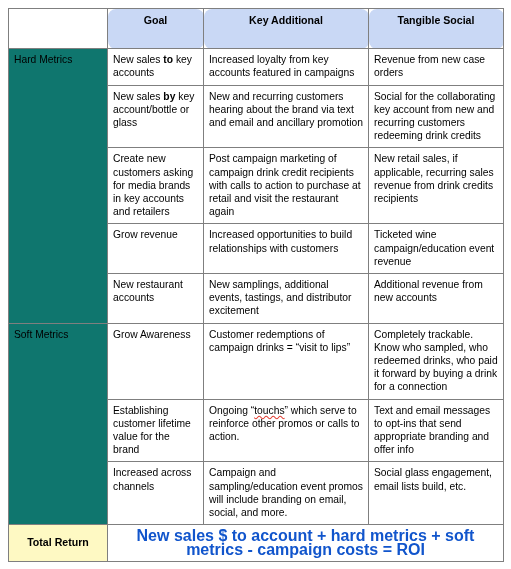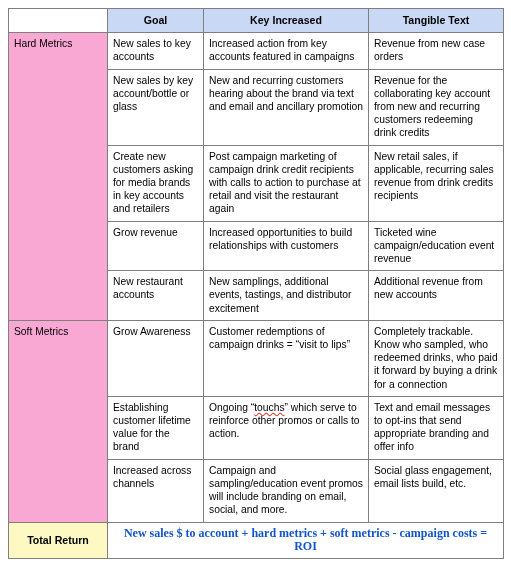--- a/index.html
+++ b/index.html
@@ -46,54 +46,54 @@
   col.c-key    { width: 165px; }
   col.c-tang   { width: 135px; }
 
   
   tr.header-row td {
     background: #c9d8f5;
     font-weight: bold;
     text-align: center;
     vertical-align: middle;
     padding-top: 5px;
-    padding-bottom: 5px;
+    padding-bottom: 21px;
     font-size: 10.6px;
+    border-radius: 8px;
   }
   tr.header-row td.corner-cell {
     background: #ffffff;
   }
   
   td.group-label {
-    background: #f9a8d4;
+    background: #0f766e;
     font-weight: bold;
     vertical-align: top;
     padding-top: 5px;
     font-size: 10.6px;
   }
   
   tr.total-row td.total-label {
     background: #fef9c3;
     font-weight: bold;
     text-align: center;
     vertical-align: middle;
     font-size: 10.6px;
     padding-top: 7px;
     padding-bottom: 7px;
   }
   tr.total-row td.total-formula {
     text-align: center;
     vertical-align: middle;
     color: #1155cc;
     font-weight: bold;
-    font-size: 12px;
+    font-size: 16px;
     background: #ffffff;
-    font-family: Liberation Serif, serif;
   }
-  b.em { font-weight: normal; }
+  b.em { font-weight: bold; }
   span.spell {
     text-decoration: underline wavy #e03b2f;
     text-decoration-skip-ink: none;
     text-align: center;
   }
 </style>
 </head>
 <body>
 
 <div id="sheet">
@@ -102,39 +102,39 @@
       <col class="c-metric">
       <col class="c-goal">
       <col class="c-key">
       <col class="c-tang">
     </colgroup>
     <tbody>
 
       <tr class="header-row">
         <td class="corner-cell"></td>
         <td>Goal</td>
-        <td>Key Increased</td>
-        <td>Tangible Text</td>
+        <td>Key Additional</td>
+        <td>Tangible Social</td>
       </tr>
 
       <tr>
         <td class="group-label" rowspan="5">Hard Metrics</td>
         <td>
           <span>New sales </span><b class="em">to</b><span> key accounts</span>
         </td>
-        <td>Increased action from key accounts featured in campaigns</td>
+        <td>Increased loyalty from key accounts featured in campaigns</td>
         <td>Revenue from new case orders</td>
       </tr>
 
       <tr>
         <td>
           <span>New sales </span><b class="em">by</b><span> key account/bottle or glass</span>
         </td>
         <td>New and recurring customers hearing about the brand via text and email and ancillary promotion</td>
-        <td>Revenue for the collaborating key account from new and recurring customers redeeming drink credits</td>
+        <td>Social for the collaborating key account from new and recurring customers redeeming drink credits</td>
       </tr>
 
       <tr>
         <td>Create new customers asking for media brands in key accounts and retailers</td>
         <td>Post campaign marketing of campaign drink credit recipients with calls to action to purchase at retail and visit the restaurant again</td>
         <td>New retail sales, if applicable, recurring sales revenue from drink credits recipients</td>
       </tr>
 
       <tr>
         <td>Grow revenue</td>

